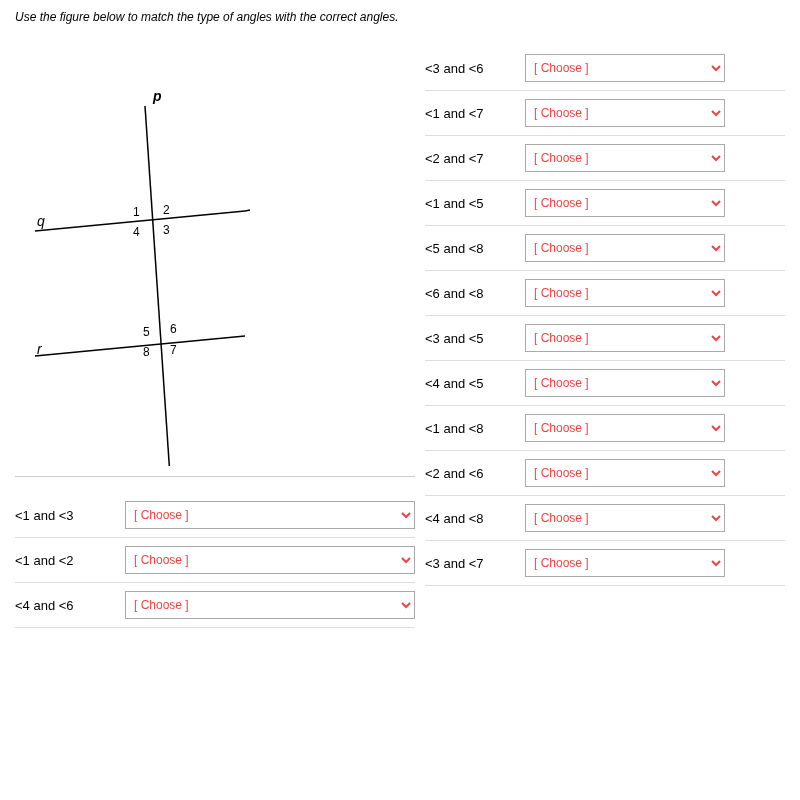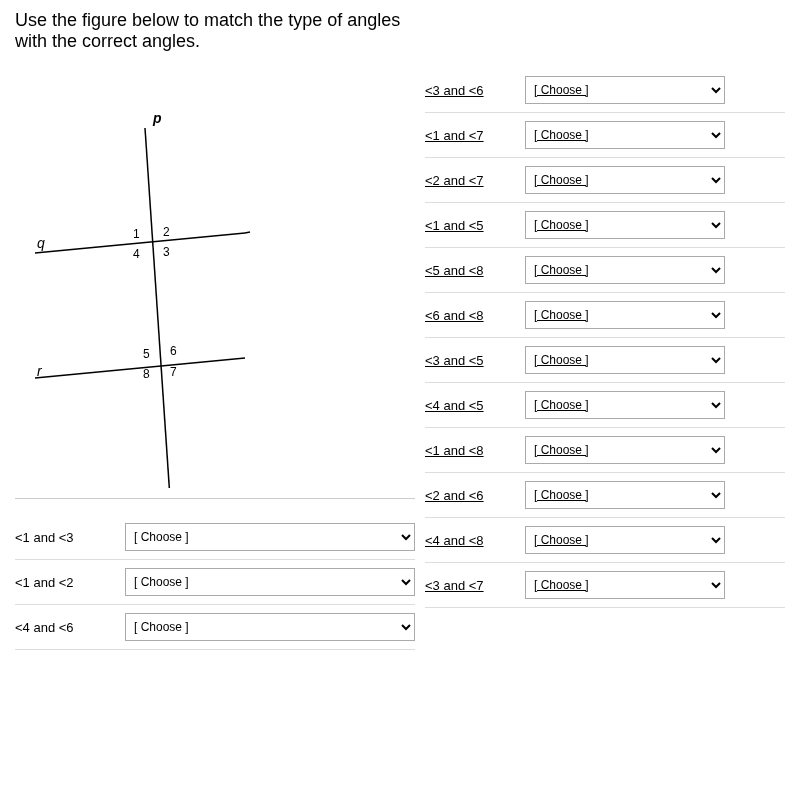--- a/index.html
+++ b/index.html
@@ -4,23 +4,24 @@
   <style>
     * { box-sizing: border-box; margin: 0; padding: 0; }
     body {
       font-family: Arial, sans-serif;
       font-size: 13px;
       background: #fff;
       color: #000;
       padding: 10px 15px;
     }
     .instruction {
-      font-size: 18px;
-      margin-bottom: 16px;
+      font-size: 12px;
+      margin-bottom: 22px;
       max-width: 390px;
+      font-style: italic;
     }
     .main-layout {
       display: flex;
       gap: 0;
     }
     .left-panel {
       width: 400px;
       flex-shrink: 0;
     }
     .figure-area {
@@ -51,27 +52,26 @@
     .question-label {
       min-width: 100px;
       font-size: 13px;
     }
     .question-select {
       flex: 1;
       height: 28px;
       border: 1px solid #aaa;
       background: #fff;
       font-size: 12px;
-      color: #000000;
+      color: #ef4444;
       padding: 0 4px;
       cursor: pointer;
     }
     .right-panel .question-row {
       border-bottom: 1px solid #ddd;
-      text-decoration: underline;
     }
     .right-panel .question-label {
       min-width: 90px;
     }
     .right-panel .question-select {
       min-width: 160px;
       max-width: 200px;
     }
   </style>
 </head>

